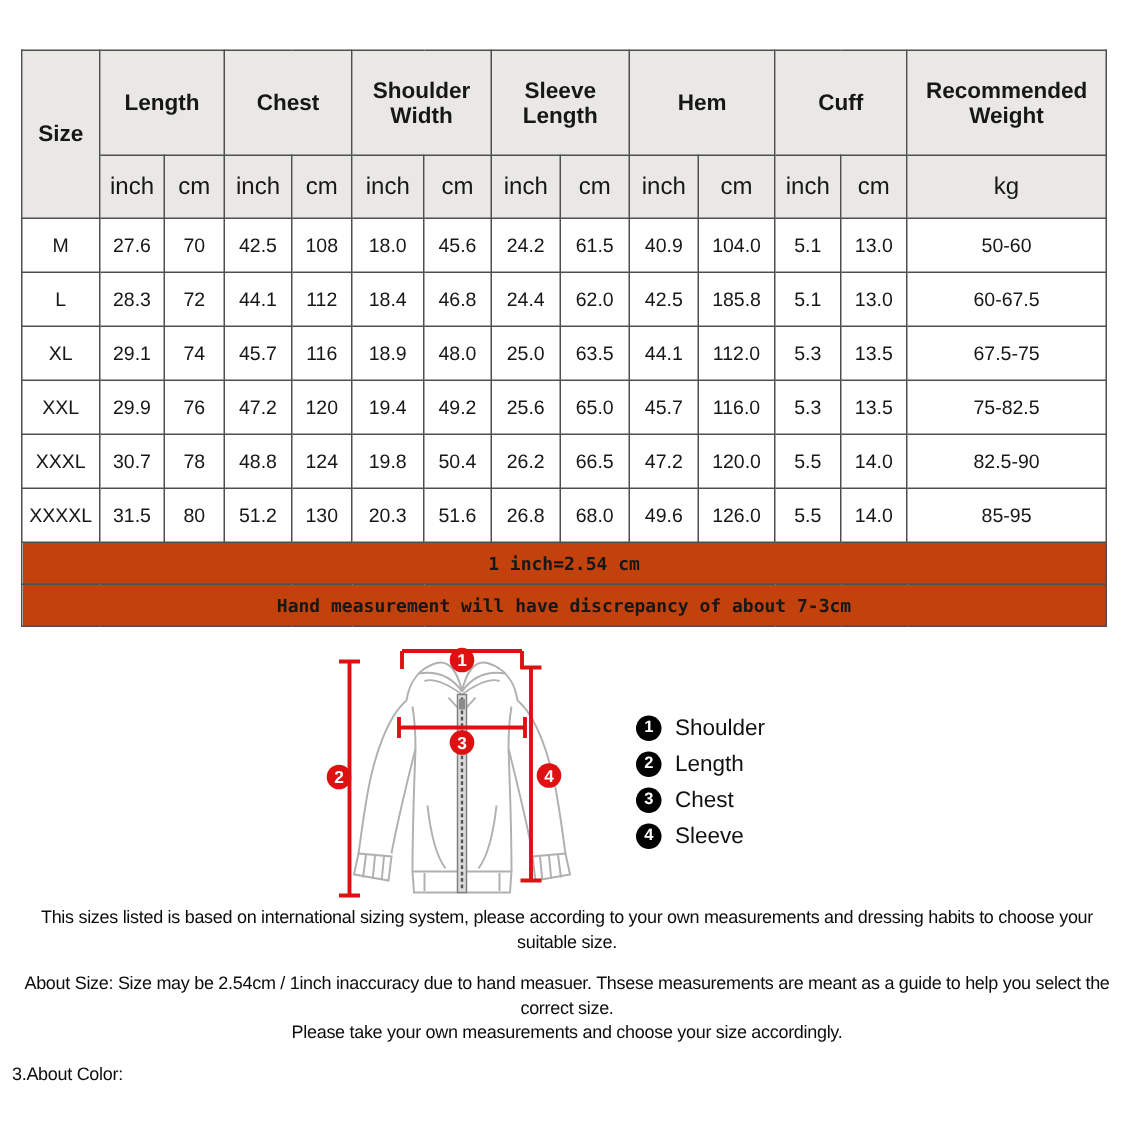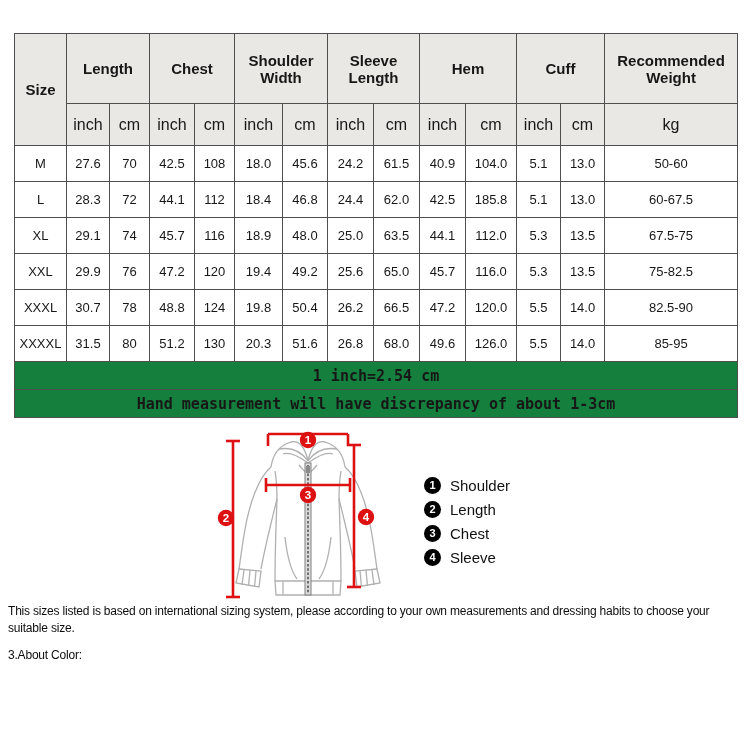--- a/index.html
+++ b/index.html
@@ -22,23 +22,23 @@
     text-align: center; vertical-align: middle;
     padding: 0;
     font-size: 13px; font-weight: normal;
     overflow: hidden;
   }
   .size-table thead th { background: #e9e8e5; }
   .size-table tr.group-row th { height: 70px; font-size: 15px; font-weight: bold; }
   .size-table tr.unit-row th { height: 42px; font-size: 16px; font-weight: normal; }
   .size-table tbody td { height: 36px; background: #ffffff; }
   .size-table tfoot td {
-    height: 28px; background: #15803d;
+    height: 28px; background: #c2410c;
     font-family: "DejaVu Sans Mono", monospace;
-    font-weight: bold; font-size: 15px; margin-top: 32px;
+    font-weight: bold; font-size: 12px; margin-top: 32px;
   }
 
   
   .diagram { position: absolute; left: 0; top: 425px; width: 750px; height: 180px; }
   .diagram svg { position: absolute; left: 213px; top: 0; }
   .legend {
     position: absolute; left: 424px; top: 52px;
     display: flex; flex-direction: column; gap: 7px;
   }
   .legend-item { display: flex; align-items: center; gap: 9px; font-size: 15px; color: #111; }
@@ -49,21 +49,21 @@
     display: flex; align-items: center; justify-content: center;
     flex: 0 0 17px; line-height: 1;
   }
 
   
   .sections {
     position: absolute; left: 8px; top: 603px; width: 740px;
     font-size: 12px; line-height: 16.5px; letter-spacing: -0.2px; color: #0d0d0d;
   }
   .section { margin-bottom: 11px; }
-  .sec-body { white-space: pre-line; }
+  .sec-body { white-space: pre-line; text-align: center; }
 </style>
 </head>
 <body>
 
 <div class="page">
 
   <table class="size-table">
     <colgroup>
       <col style="width:52px">
         <col style="width:43px">
@@ -203,21 +203,21 @@
           <td>5.5</td>
           <td>14.0</td>
           <td>85-95</td>
         </tr>
       </tbody>
     <tfoot>
       <tr>
         <td colspan="14">1 inch=2.54 cm</td>
       </tr>
       <tr>
-        <td colspan="14">Hand measurement will have discrepancy of about 1-3cm</td>
+        <td colspan="14">Hand measurement will have discrepancy of about 7-3cm</td>
       </tr>
     </tfoot>
   </table>
 
   <div class="diagram">
     <svg width="190" height="176" viewBox="0 0 190 176">
 
       <g stroke="#b0b0b0" fill="none" stroke-width="1.3">
 
         <path d="M58,42 C60,28 68,20 78,17 C86,15 92,22 95,36"></path>
@@ -309,20 +309,22 @@
           <span>Sleeve</span>
         </div>
       </div>
   </div>
 
   <div class="sections">
     <div class="section">
       <div class="sec-body">This sizes listed is based on international sizing system, please according to your own measurements and dressing habits to choose your suitable size.</div>
     </div>
     <div class="section">
+      <div class="sec-body">About Size: Size may be 2.54cm / 1inch inaccuracy due to hand measuer. Thsese measurements are meant as a guide to help you select the correct size.
+Please take your own measurements and choose your size accordingly.</div>
     </div>
     <div class="section">
       <div class="sec-head">3.About Color:</div>
 
     </div>
   </div>
 
 </div>
 
 </body></html>

